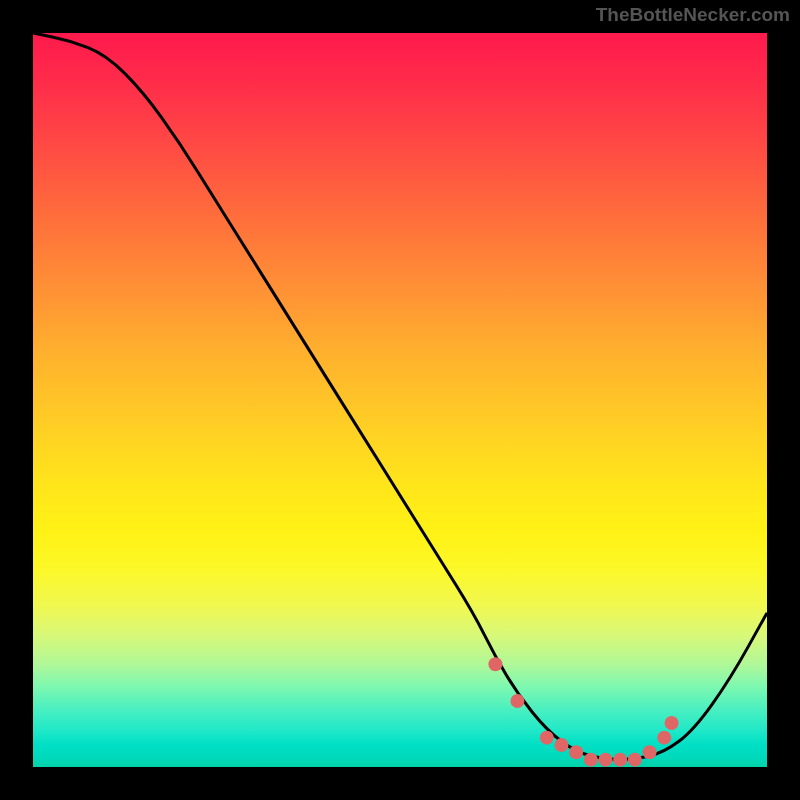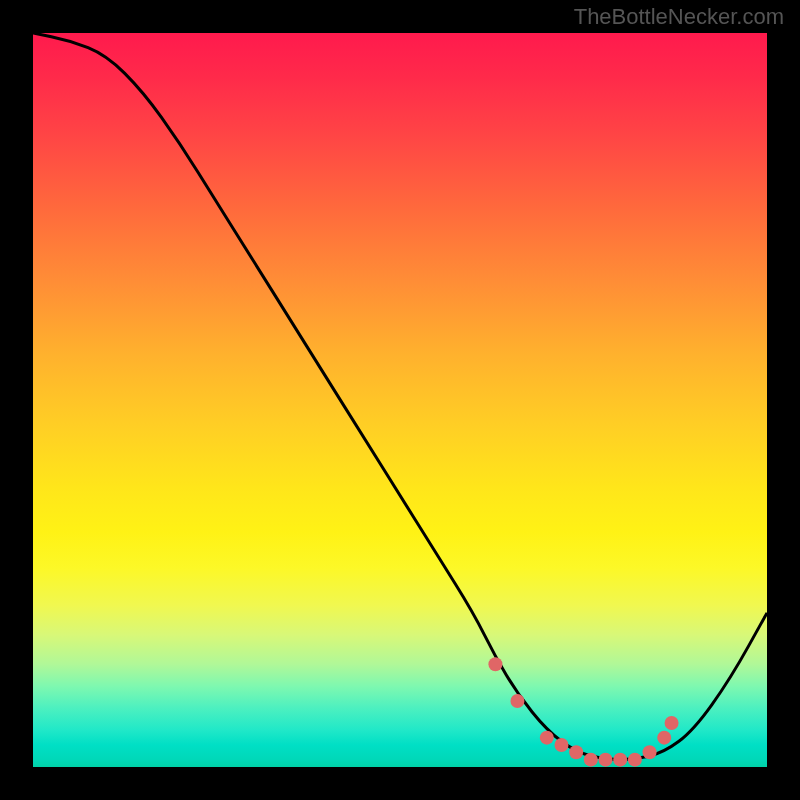--- a/index.html
+++ b/index.html
@@ -7,24 +7,24 @@
     width: 800px;
     height: 800px;
     background: #000;
     position: relative;
     font-family: Arial, sans-serif;
     overflow: hidden;
   }
   .attribution {
     position: absolute;
     top: 4px;
-    right: 16px;
+    right: 10px;
     color: #555;
-    font-size: 22px;
-    font-weight: 400;
+    font-size: 19px;
+    font-weight: 700;
     z-index: 10;
   }
   .plot-area {
     position: absolute;
     left: 33px;
     top: 33px;
     width: 734px;
     height: 734px;
     overflow: hidden;
   }

